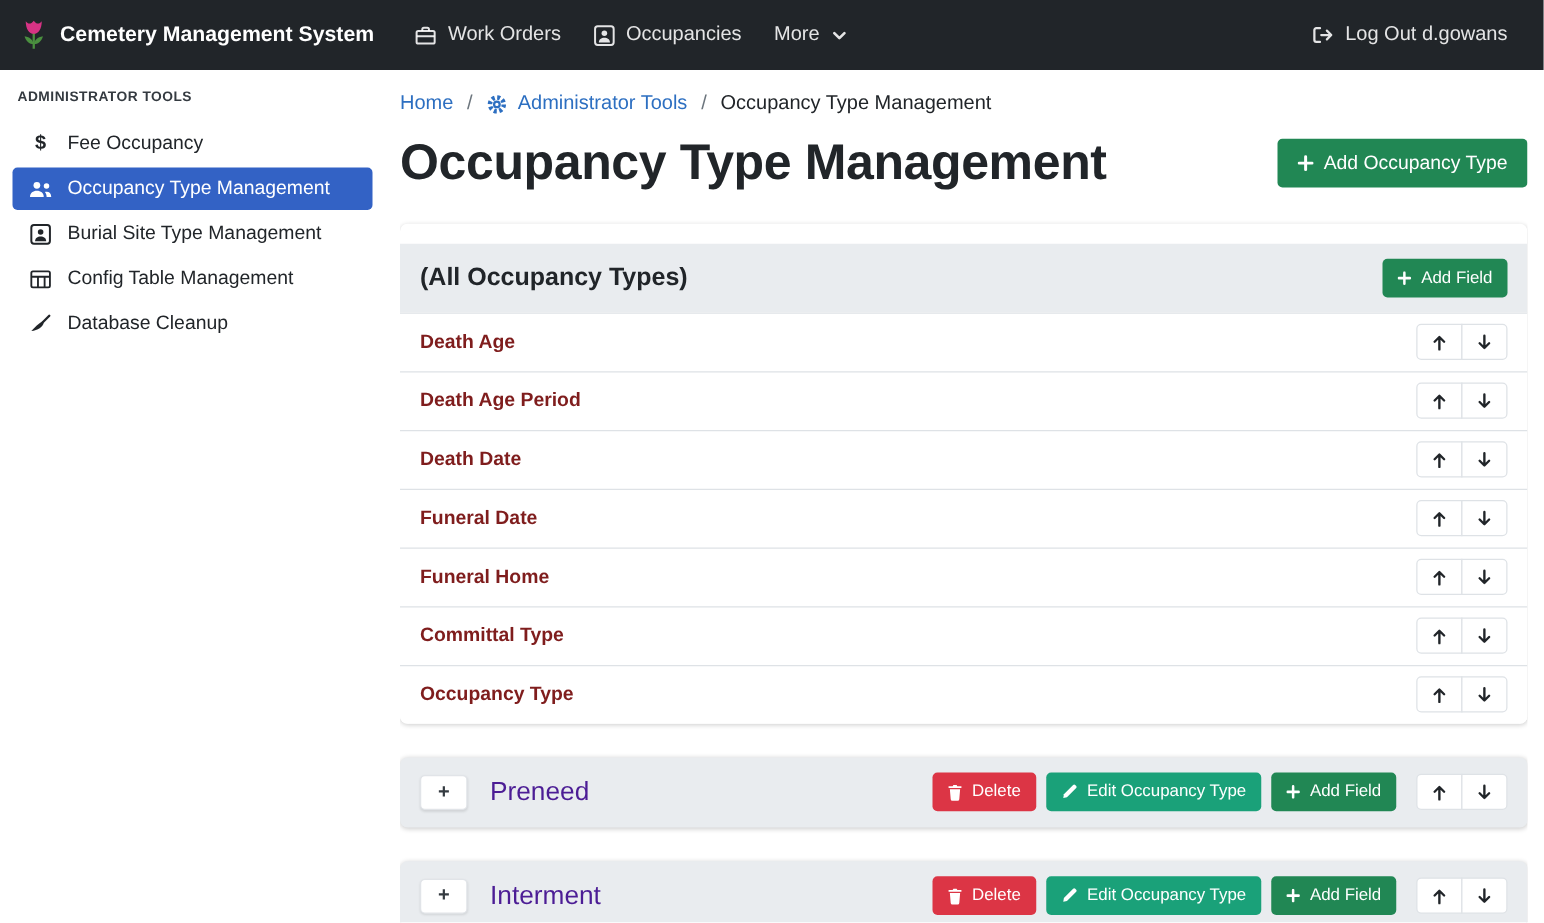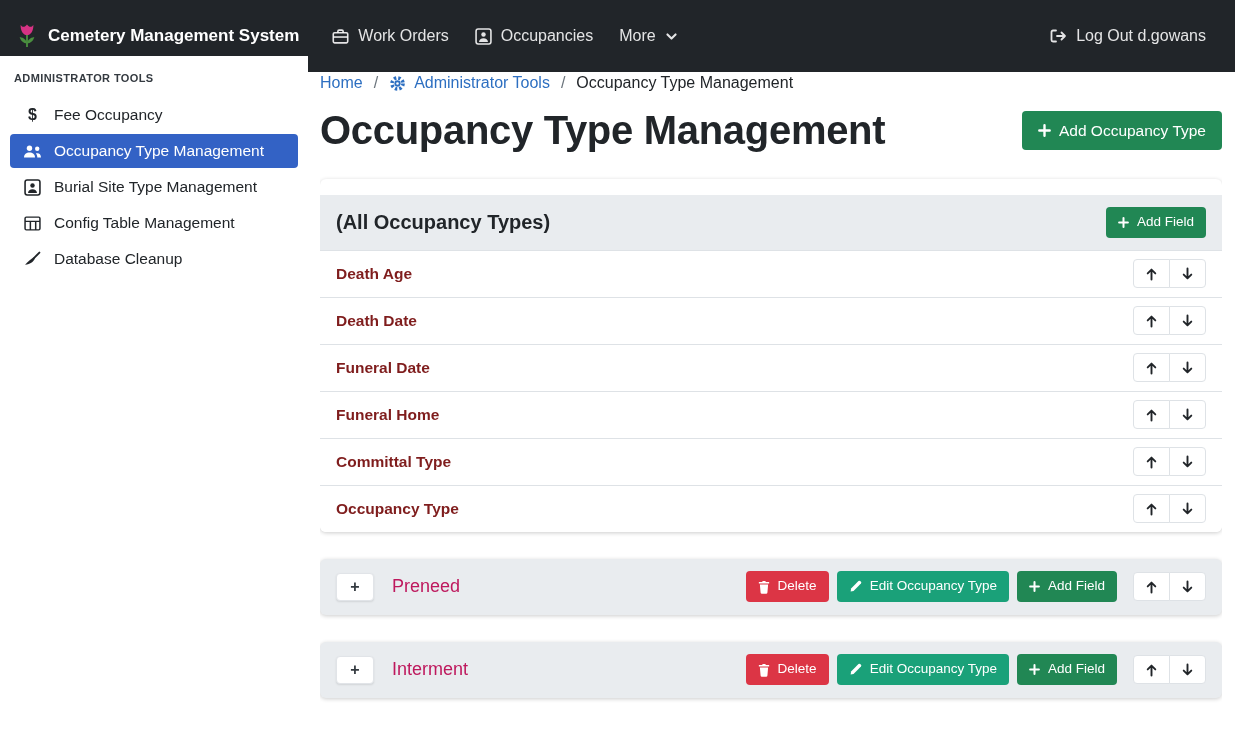--- a/index.html
+++ b/index.html
@@ -6,21 +6,21 @@
   html,body { margin:0; padding:0; }
   body {
     width:1235px; height:738px; overflow:hidden; position:relative;
     font-family:"Liberation Sans","DejaVu Sans",sans-serif;
     color:#212529; background:#fff;
   }
   .ic { display:inline-flex; align-items:center; justify-content:center; flex:none; }
 
   
   .navbar {
-    height:72px; background:#212529; display:flex; align-items:center;
+    height:56px; background:#212529; display:flex; align-items:center;
     padding:0 16px; color:#fff;
   }
   .brand { display:flex; align-items:center; gap:10px; color:#fff; font-weight:700; font-size:17px; text-decoration:none; }
   .nav { display:flex; align-items:center; margin-left:20px; }
   .nav-item {
     display:flex; align-items:center; gap:9px; color:rgba(255,255,255,.88);
     font-size:16px; text-decoration:none; padding:8px 13px; cursor:pointer;
   }
   .nav-item .ic { color:rgba(255,255,255,.88); }
   .logout { margin-left:auto; }
@@ -86,21 +86,21 @@
   .type-bar {
     margin-top:27px; background:#e9ecef; border-radius:6px; height:56px;
     box-shadow:0 1px 4px rgba(0,0,0,.2); display:flex; align-items:center;
     padding:10px 16px; gap:18px;
   }
   .expand-btn {
     width:38px; height:28px; background:#fff; border:1px solid #e1e4e8; border-radius:4px;
     color:#343a40; display:flex; align-items:center; justify-content:center; cursor:pointer;
     box-shadow:0 1px 2px rgba(0,0,0,.1); font-size:16px; font-weight:600; padding:0;
   }
-  .type-name { font-size:18px; font-weight:500; color:#be185d; }
+  .type-name { font-size:21px; font-weight:500; color:#4c1d95; }
   .bar-actions { margin-left:auto; display:flex; align-items:center; gap:8px; }
   .bar-actions .move-group { margin-left:8px; }
 </style>
 </head>
 <body>
 
 <header class="navbar">
   <a class="brand">
     <span class="ic">
       <svg width="22" height="26" viewBox="0 0 24 28">
@@ -267,20 +267,39 @@
         <button class="move-btn down">
             <span class="ic">
               <svg width="13" height="14" viewBox="0 0 12 14" fill="none" stroke="currentColor" stroke-width="1.9" stroke-linecap="round" stroke-linejoin="round">
                 <path d="M6 1.5 V11.2 M2.2 7.6 L6 11.4 L9.8 7.6"></path>
               </svg>
             </span>
           </button>
       </span>
     </div>
 
+    <div class="field-row">
+      <a class="field-link">Death Age Period</a>
+      <span class="move-group">
+        <button class="move-btn up">
+            <span class="ic">
+              <svg width="13" height="14" viewBox="0 0 12 14" fill="none" stroke="currentColor" stroke-width="1.9" stroke-linecap="round" stroke-linejoin="round">
+                <path d="M6 12.5 V2.8 M2.2 6.4 L6 2.6 L9.8 6.4"></path>
+              </svg>
+            </span>
+          </button>
+        <button class="move-btn down">
+            <span class="ic">
+              <svg width="13" height="14" viewBox="0 0 12 14" fill="none" stroke="currentColor" stroke-width="1.9" stroke-linecap="round" stroke-linejoin="round">
+                <path d="M6 1.5 V11.2 M2.2 7.6 L6 11.4 L9.8 7.6"></path>
+              </svg>
+            </span>
+          </button>
+      </span>
+    </div>
 
     <div class="field-row">
       <a class="field-link">Death Date</a>
       <span class="move-group">
         <button class="move-btn up">
             <span class="ic">
               <svg width="13" height="14" viewBox="0 0 12 14" fill="none" stroke="currentColor" stroke-width="1.9" stroke-linecap="round" stroke-linejoin="round">
                 <path d="M6 12.5 V2.8 M2.2 6.4 L6 2.6 L9.8 6.4"></path>
               </svg>
             </span>

